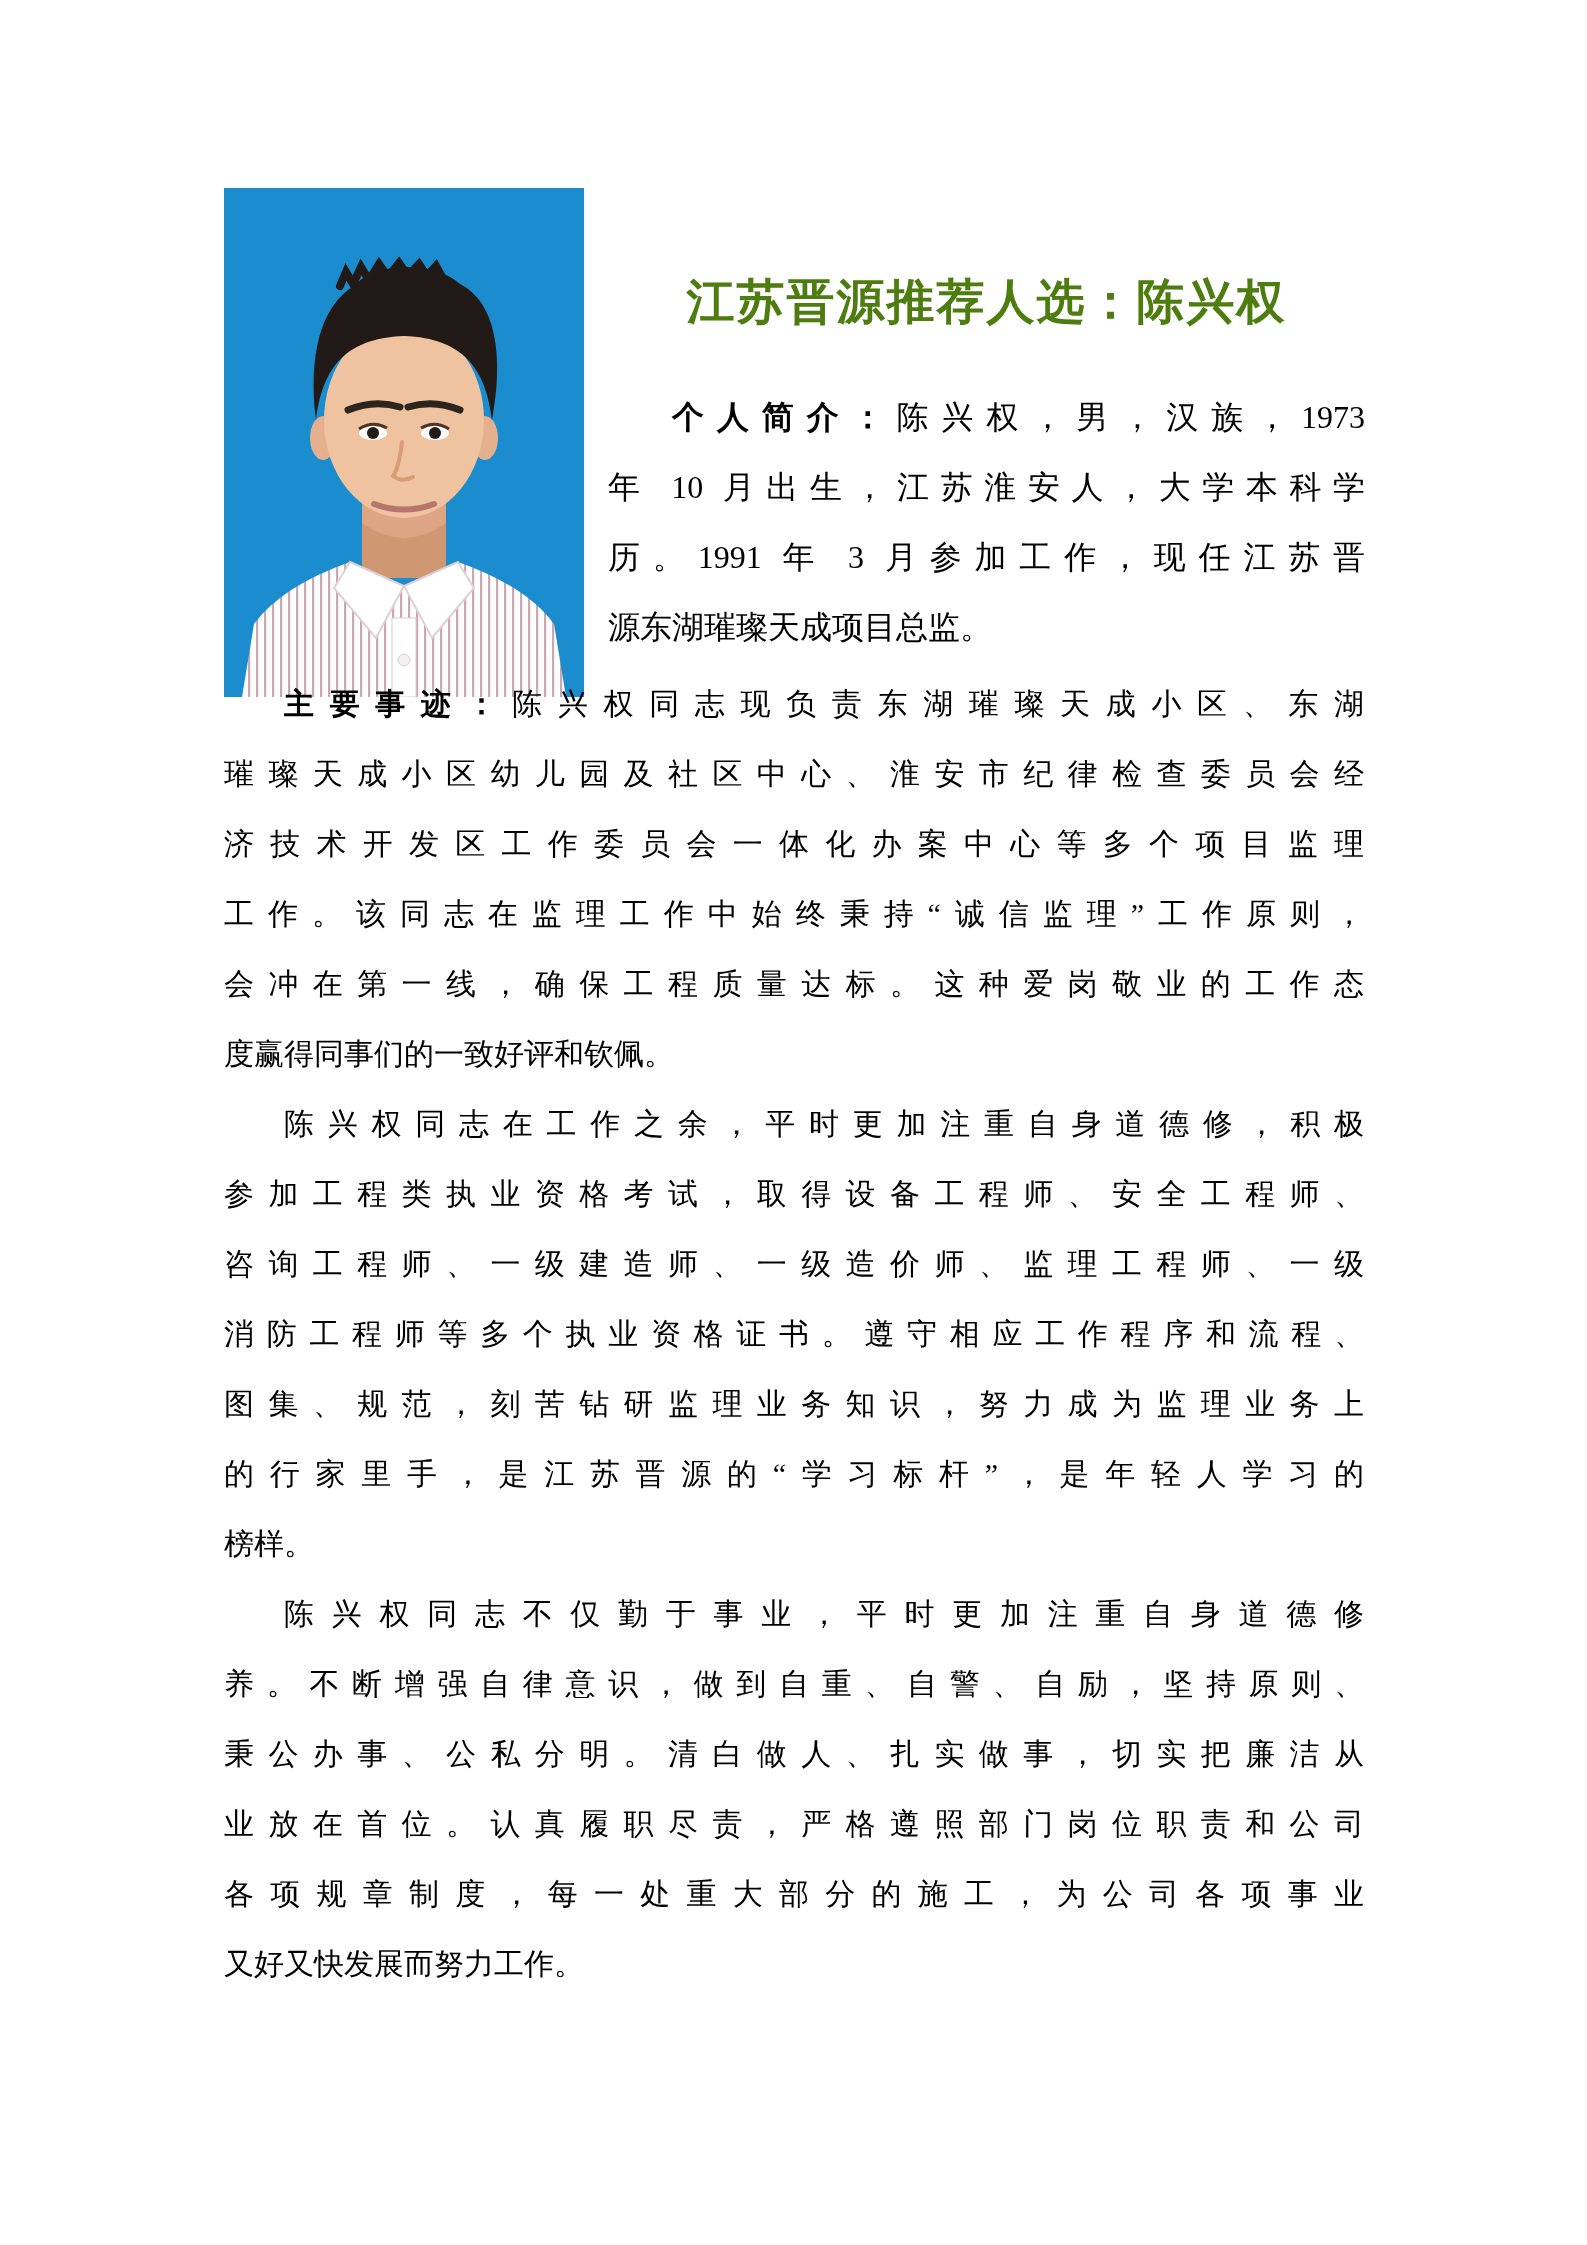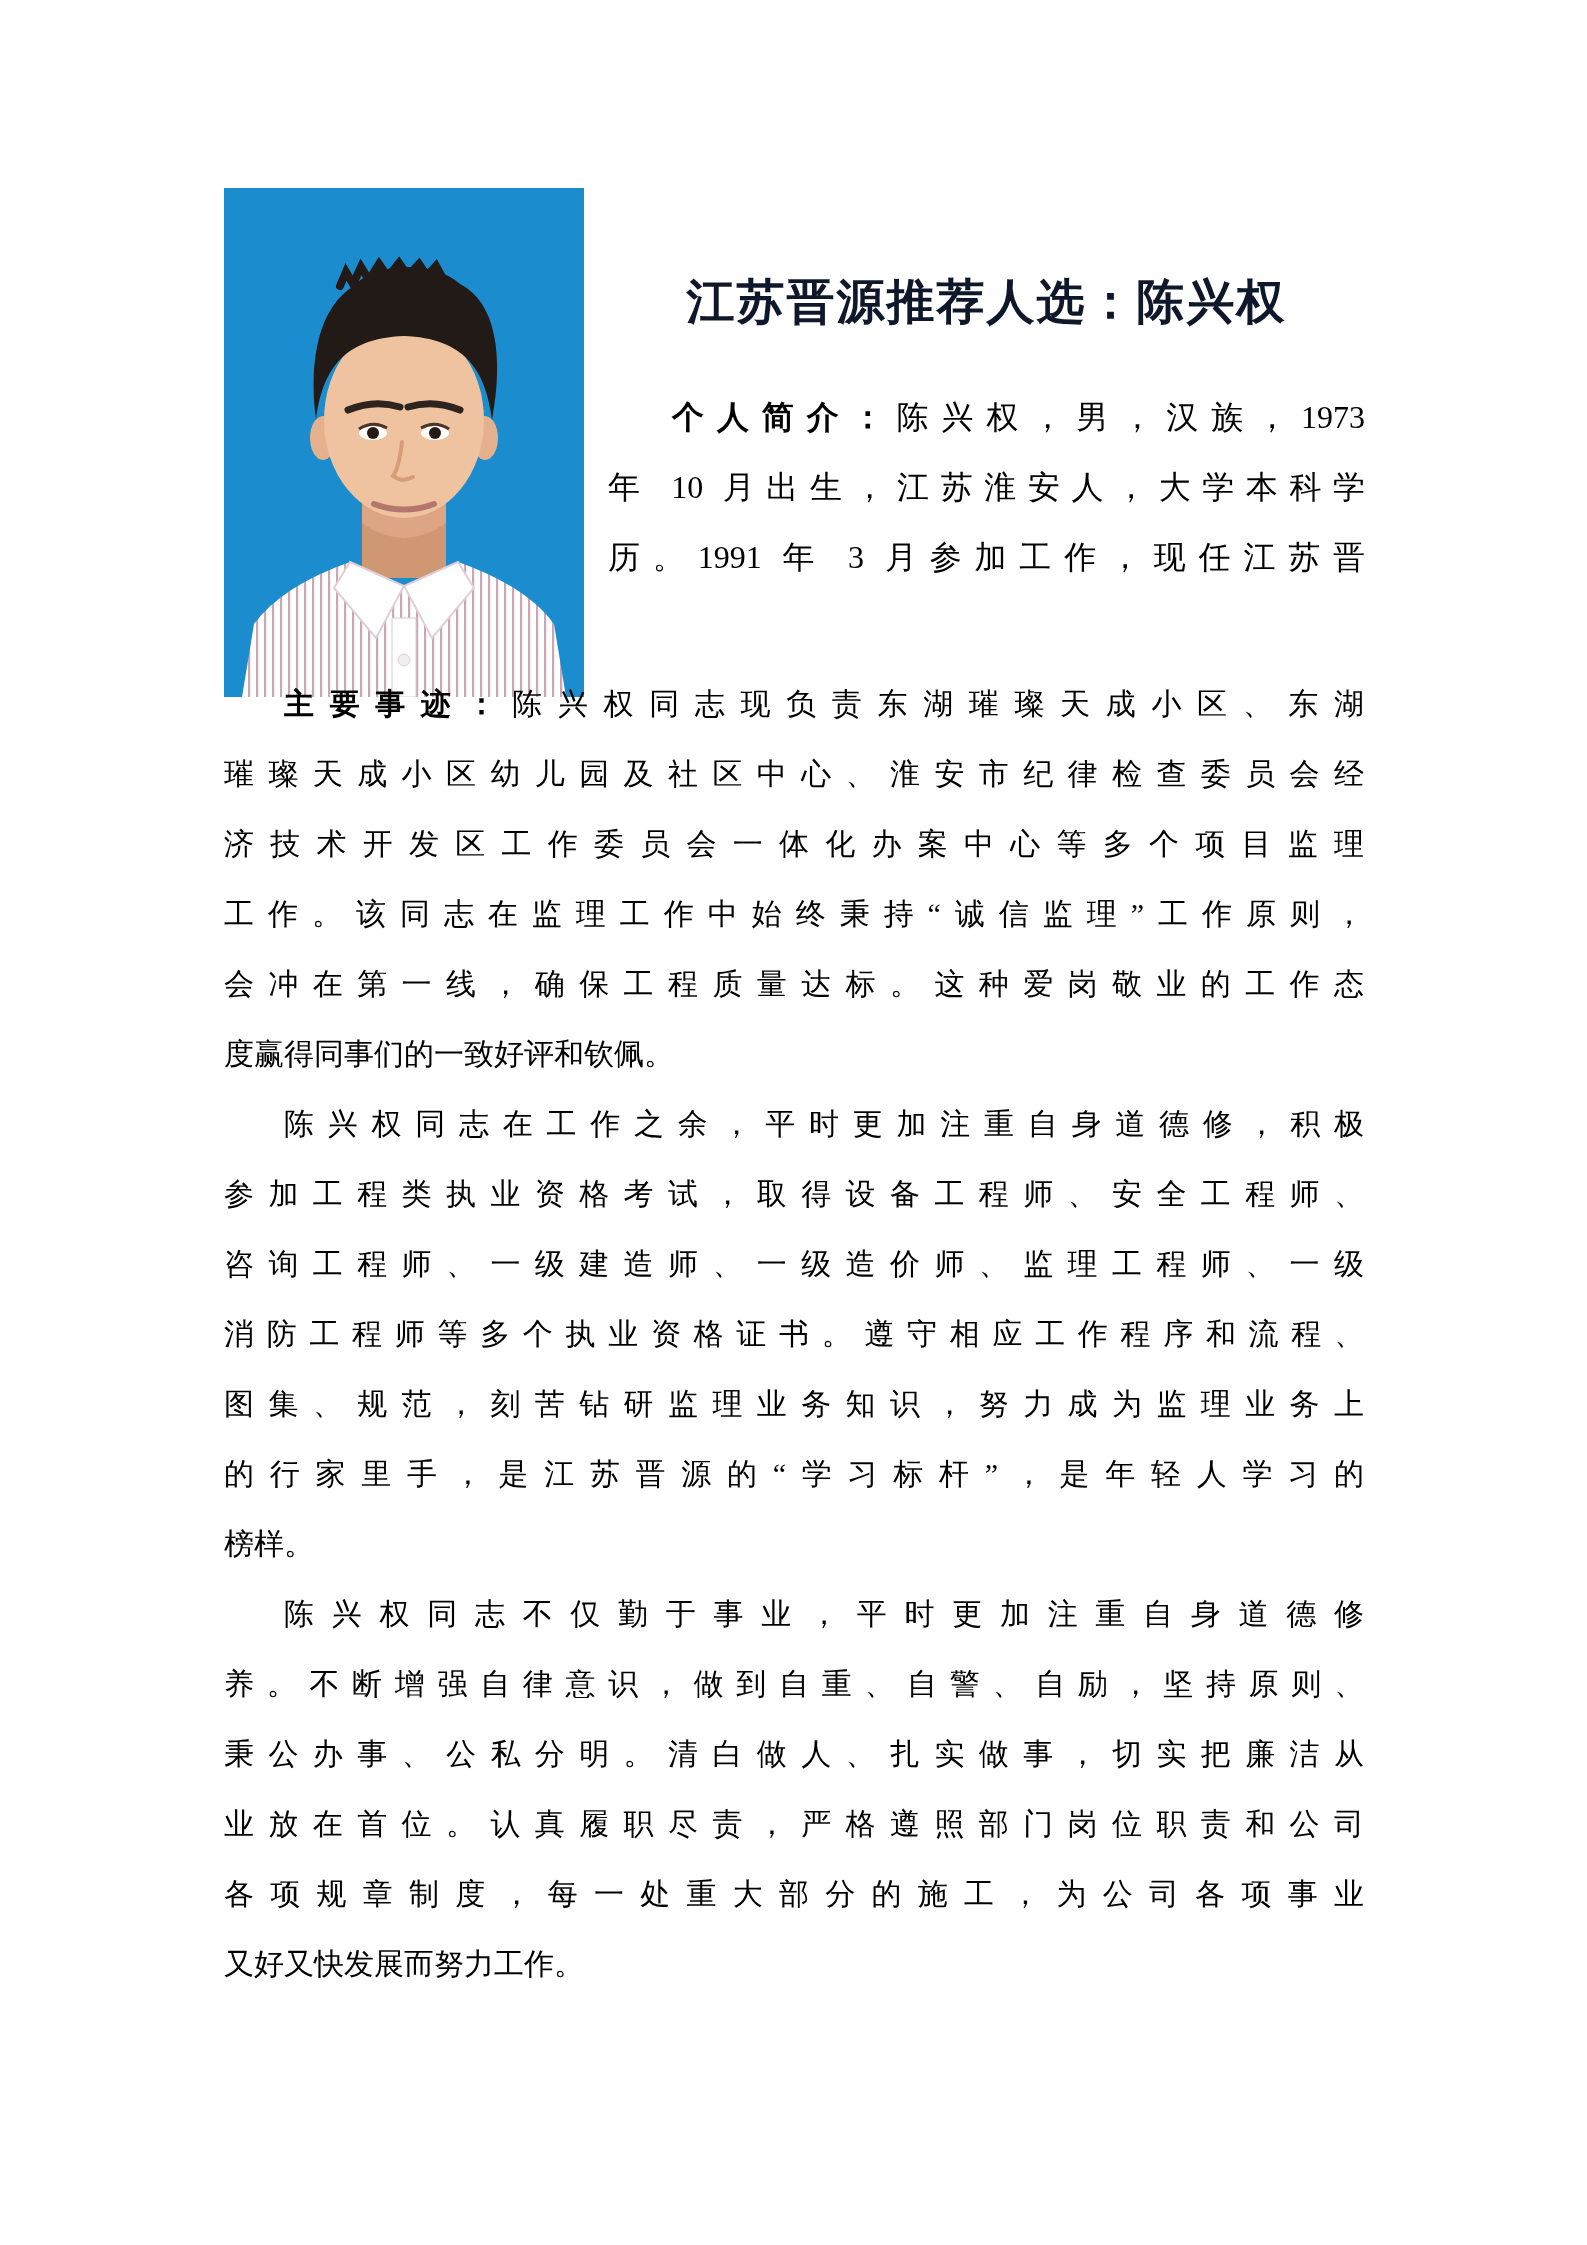--- a/index.html
+++ b/index.html
@@ -75,26 +75,27 @@
       <circle cx="149" cy="245" r="6" fill="#241b15"></circle>
       <ellipse cx="211" cy="245" rx="14" ry="7" fill="#ffffff"></ellipse>
       <circle cx="211" cy="245" r="6" fill="#241b15"></circle>
       <path d="M135,241 q14,-9 28,-1" stroke="#4a352a" stroke-width="3" fill="none"></path>
       <path d="M197,240 q14,-8 28,1" stroke="#4a352a" stroke-width="3" fill="none"></path>
       <path d="M178,254 q-3,26 -9,34 q9,7 20,1" stroke="#d79d79" stroke-width="4" fill="none" stroke-linecap="round"></path>
       <path d="M150,316 q30,11 60,0" stroke="#b5766b" stroke-width="6" fill="none" stroke-linecap="round"></path>
     </svg>
   </div>
 
-  <h1 class="doc-title" style="color: #0f172a;">江苏晋源推荐人选：陈兴权</h1>
+  <h1 class="doc-title" style="color: #4d7c0f;">江苏晋源推荐人选：陈兴权</h1>
 
   <div class="intro">
       <div class="tline firstline"><span class="plabel">个人简介：</span>陈兴权，男，汉族，1973</div>
       <div class="tline">年 10 月出生，江苏淮安人，大学本科学</div>
       <div class="tline">历。1991 年 3 月参加工作，现任江苏晋</div>
+      <div class="tline endline">源东湖璀璨天成项目总监。</div>
     </div>
 
   <div class="main">
     <div>
         <div class="tline firstline"><span class="plabel">主要事迹：</span>陈兴权同志现负责东湖璀璨天成小区、东湖</div>
         <div class="tline">璀璨天成小区幼儿园及社区中心、淮安市纪律检查委员会经</div>
         <div class="tline">济技术开发区工作委员会一体化办案中心等多个项目监理</div>
         <div class="tline">工作。该同志在监理工作中始终秉持“诚信监理”工作原则，</div>
         <div class="tline">会冲在第一线，确保工程质量达标。这种爱岗敬业的工作态</div>
         <div class="tline endline">度赢得同事们的一致好评和钦佩。</div>

